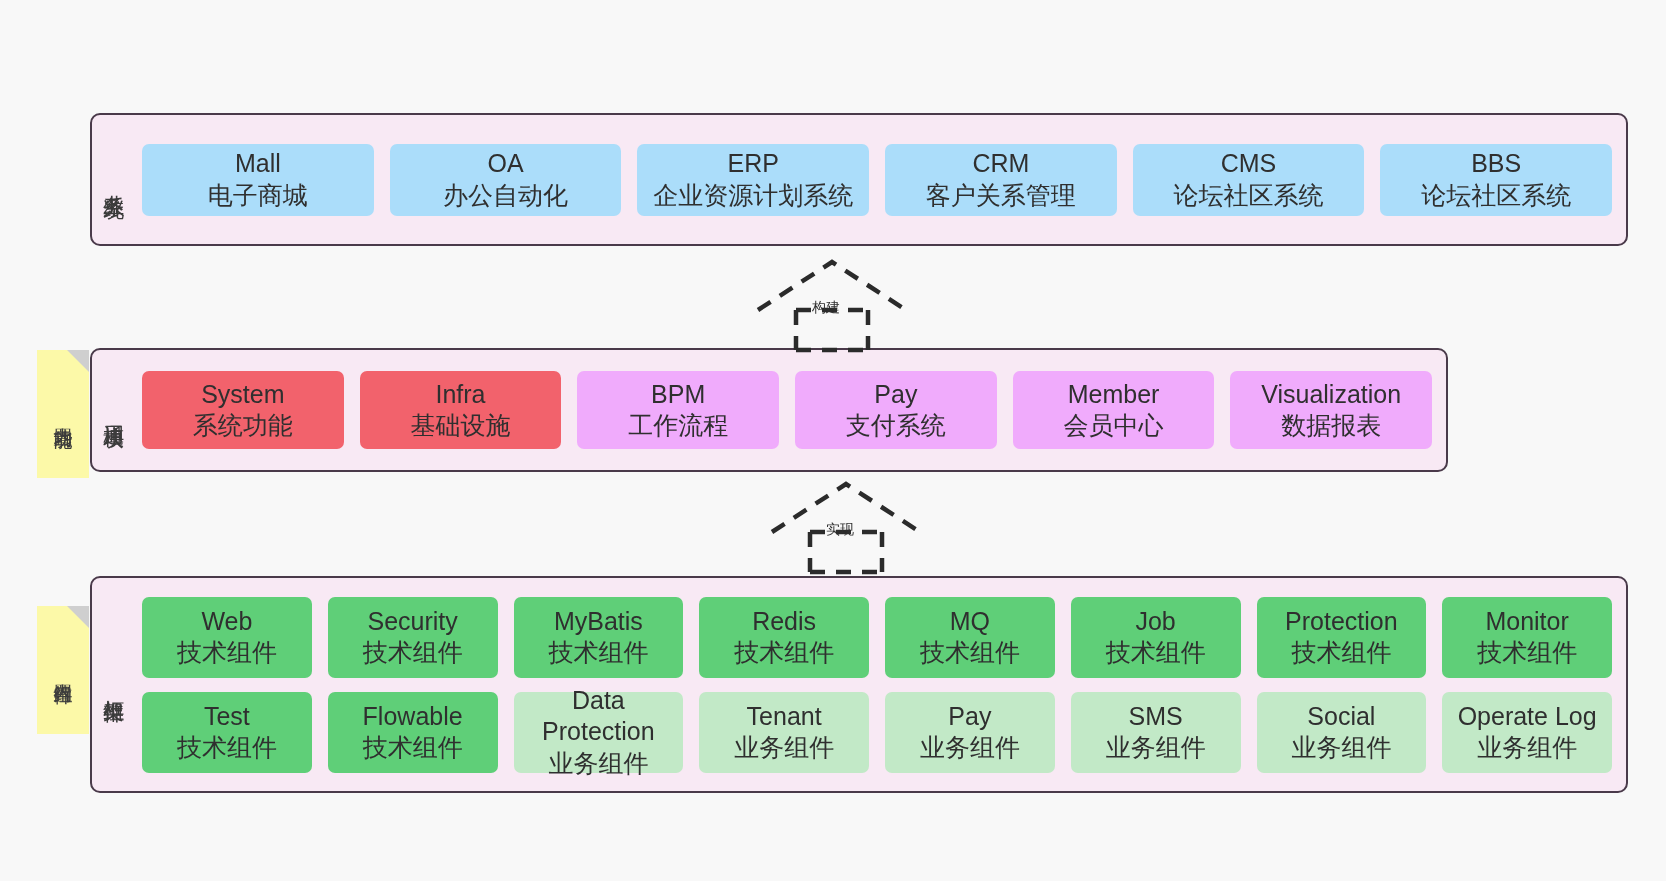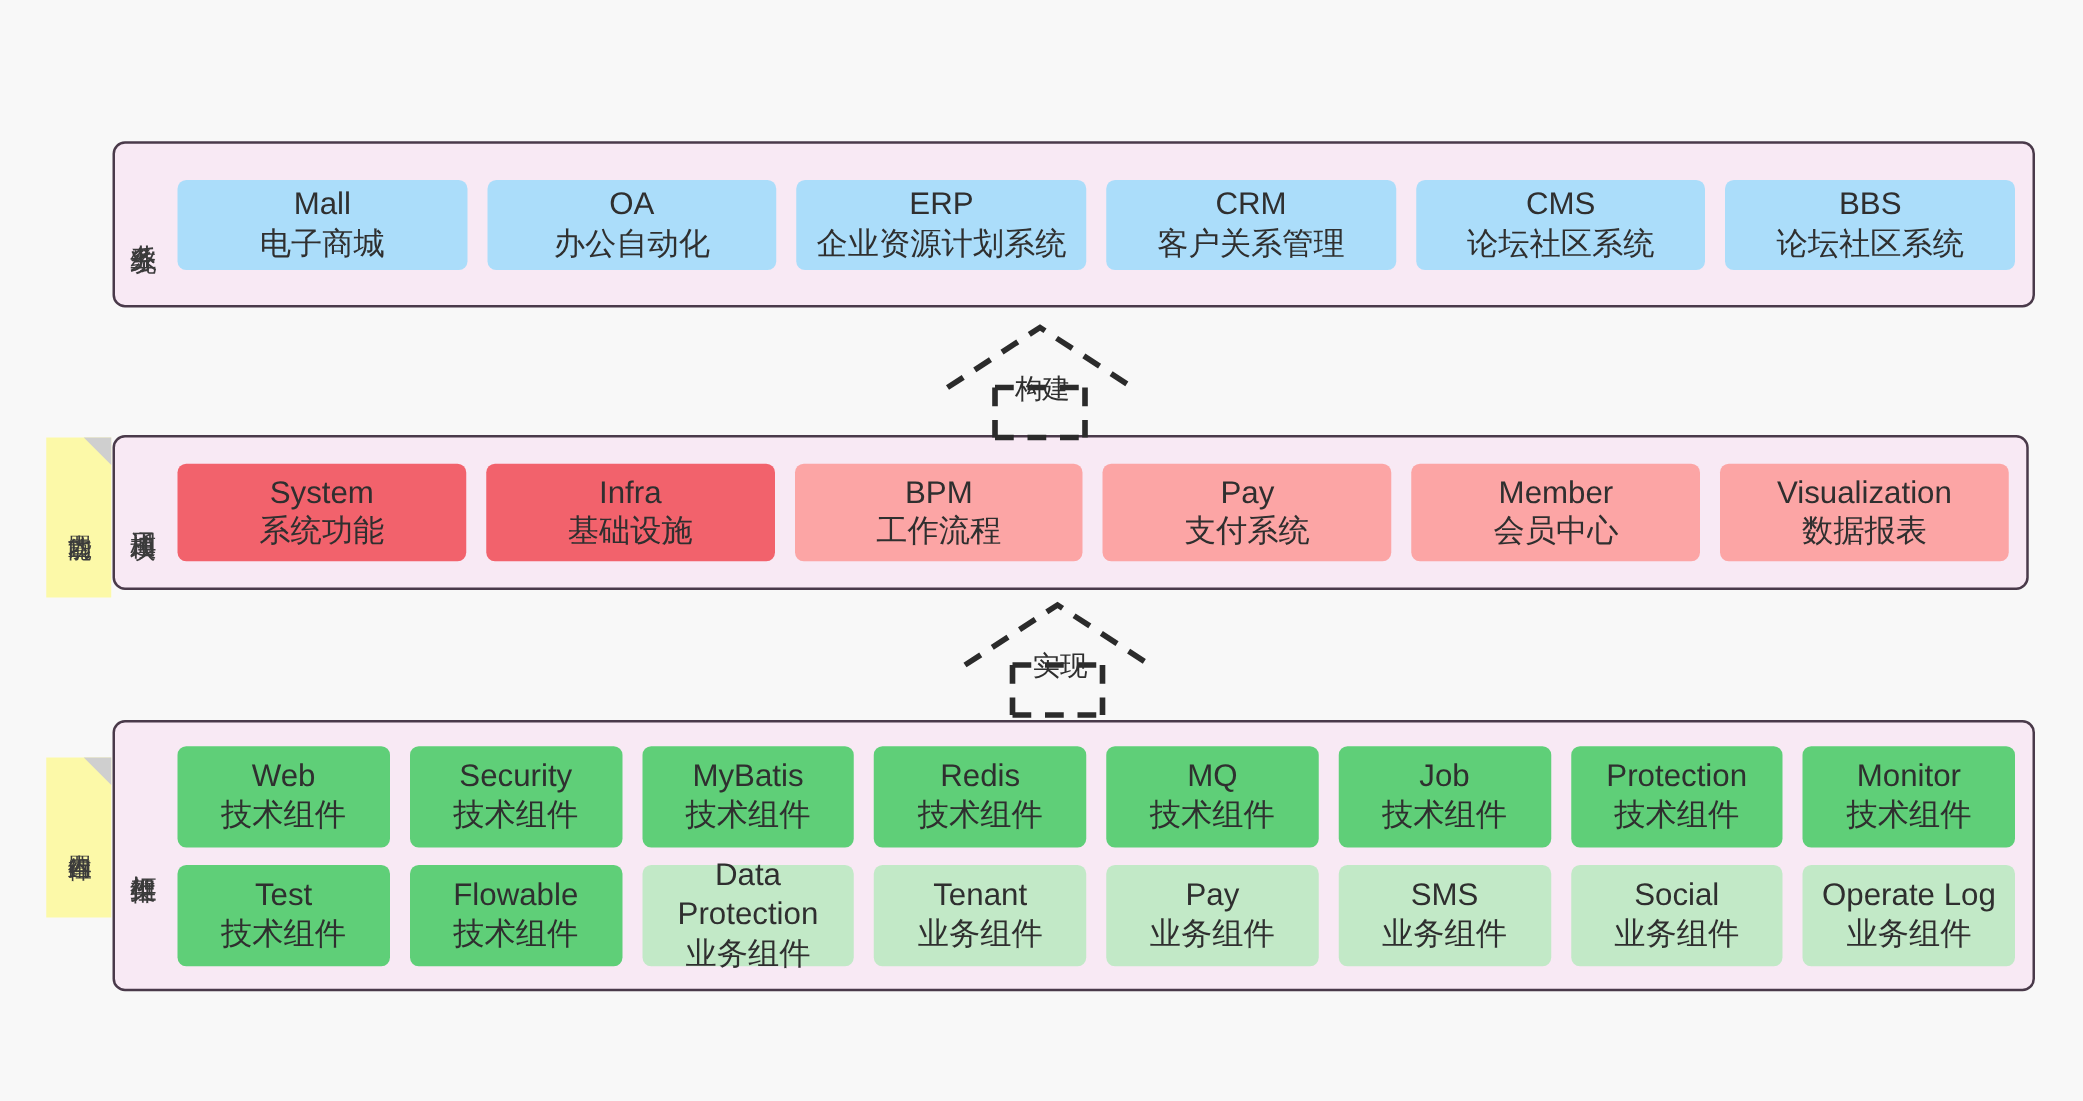--- a/index.html
+++ b/index.html
@@ -63,27 +63,27 @@
     line-height:1.26;
     color:#2f2f2f;
     padding:4px 6px;
   }
   .cell .l1{white-space:normal;}
   .cell .l2{white-space:nowrap;}
 
   
   .c-blue      {background:#abddfa;}
   .c-red       {background:#f2626c;}
-  .c-pink      {background:#fca5a5;}
+  .c-pink      {background:#f0abfc;}
   .c-green     {background:#5fcf78;}
   .c-greenlight{background:#c2e9c7;}
 
   
   #layer-business {left:90px;  top:113px; width:1538px; height:133px;}
-  #layer-common   {left:90px;  top:348px; width:1533px; height:124px;}
+  #layer-common   {left:90px;  top:348px; width:1358px; height:124px;}
   #layer-framework{left:90px;  top:576px; width:1538px; height:217px;}
 
   #layer-business  .row{height:72px;}
   #layer-common    .row{height:78px;}
   #layer-framework .row{height:81px;}
 
   
   .note{
     position:absolute;
     background:#fcf9a8;
@@ -109,21 +109,21 @@
     border-top:22px solid #cfcfcf;
   }
   #note-common   {left:37px; top:350px; height:128px;}
   #note-framework{left:37px; top:606px; height:128px;}
 
   
   .arrow{position:absolute;z-index:2;}
   .arrow svg{display:block;overflow:visible;}
   .arrow-label{
     position:absolute;
-    font-size:22px;
+    font-size:14px;
     color:#2f2f2f;
     background:transparent;
     white-space:nowrap;
     line-height:1;
   }
   #arrow-build   {left:752px; top:258px; width:160px; height:92px;}
   #arrow-build .arrow-label{left:60px; top:42px;}
   #arrow-impl    {left:766px; top:480px; width:160px; height:92px;}
   #arrow-impl .arrow-label{left:60px; top:42px;}
 </style>

